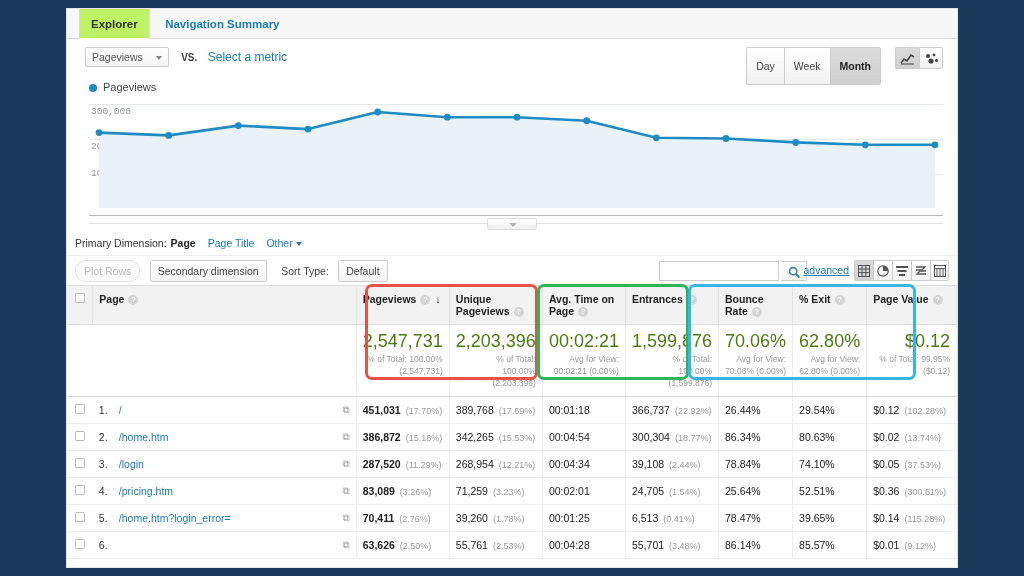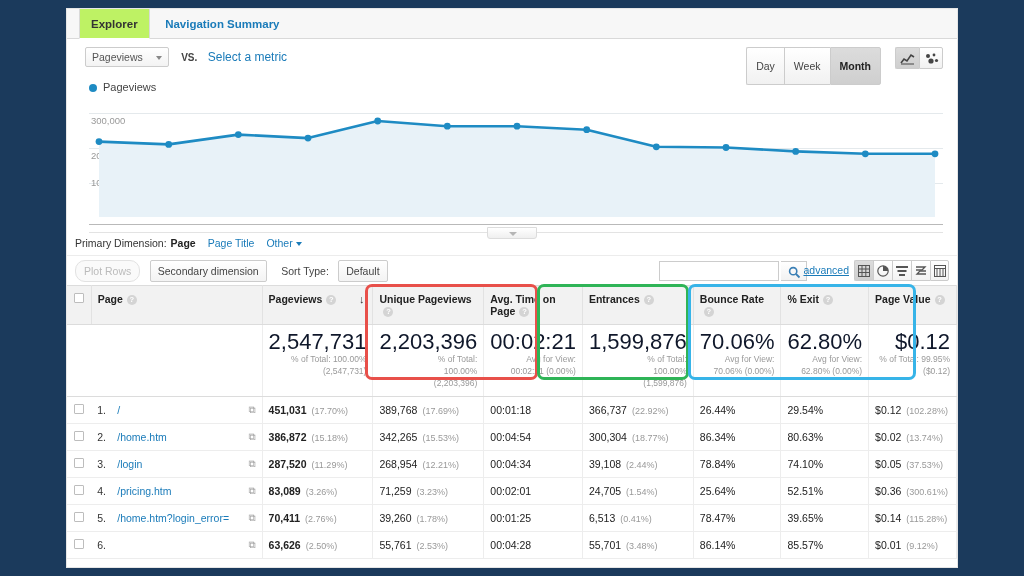--- a/index.html
+++ b/index.html
@@ -77,21 +77,21 @@
                     background:linear-gradient(#dcdcdc,#cfcfcf); }
   .ib.last { border-radius:0 2px 2px 0; }
   .ib svg { position:absolute; left:4px; top:4px; }
   
   .chartwrap { position:relative; height:150px; margin:0 14px 0 14px; }
   .legend { font-size:11px; color:#444; padding:4px 0 0 8px; }
   .legend .dot {
     display:inline-block; width:8px; height:8px; border-radius:50%;
     background:#1e8bc3; margin-right:6px; vertical-align:middle;
   }
-  .plot { position:absolute; left:0; top:32px; right:0; height:116px; }
+  .plot { position:absolute; left:0; top:23px; right:0; height:116px;font-family:Liberation Mono, monospace; }
   .gl { position:absolute; left:8px; right:0; border-top:1px solid #e4e9ec; }
   .gllabel { position:absolute; left:10px; font-size:9.5px; color:#999; }
   .axis { position:absolute; left:8px; right:0; bottom:0; border-top:1px solid #b9b9b9;}
   svg.linechart { position:absolute; left:0; top:0; }
   .sliderhandle {
     position:absolute; left:50%; transform:translateX(-50%);
     bottom:-14px; width:50px; height:12px;
     background:linear-gradient(#ffffff,#efefef);
     border:1px solid #dcdcdc; border-radius:0 0 3px 3px;
   }
@@ -155,21 +155,21 @@
     background:#f2f2f2; border-top:1px solid #dcdcdc;
     border-bottom:1px solid #dcdcdc; border-right:1px solid #e2e2e2;
     font-weight:bold; color:#222; padding:7px 6px; vertical-align:top;
     height:38px;
   }
   .sumrow td {
     background:#fff; border-bottom:1px solid #dcdcdc;
     border-right:1px solid #ededed;
     text-align:right; padding:6px 6px 8px 6px; vertical-align:top;
   }
-  .sumbig { font-size:22px; color:#0f172a; line-height:21px; font-weight:normal; }
+  .sumbig { font-size:18px; color:#4d7c0f; line-height:21px; font-weight:normal; }
   .sumsub { font-size:8.5px; color:#999; line-height:10px; margin-top:2px; }
   tr.drow td {
     border-bottom:1px solid #ededed; border-right:1px solid #ededed;
     padding:7px 6px; height:27px; color:#222;
   }
   tr.drow td.num { text-align:left; }
   .idx { color:#333; display:inline-block; width:20px; }
   .plink { color:#1a7bb9; cursor:pointer; }
   .pct { color:#999; font-size:9px; margin-left:5px; }
   .bold { font-weight:bold; }

